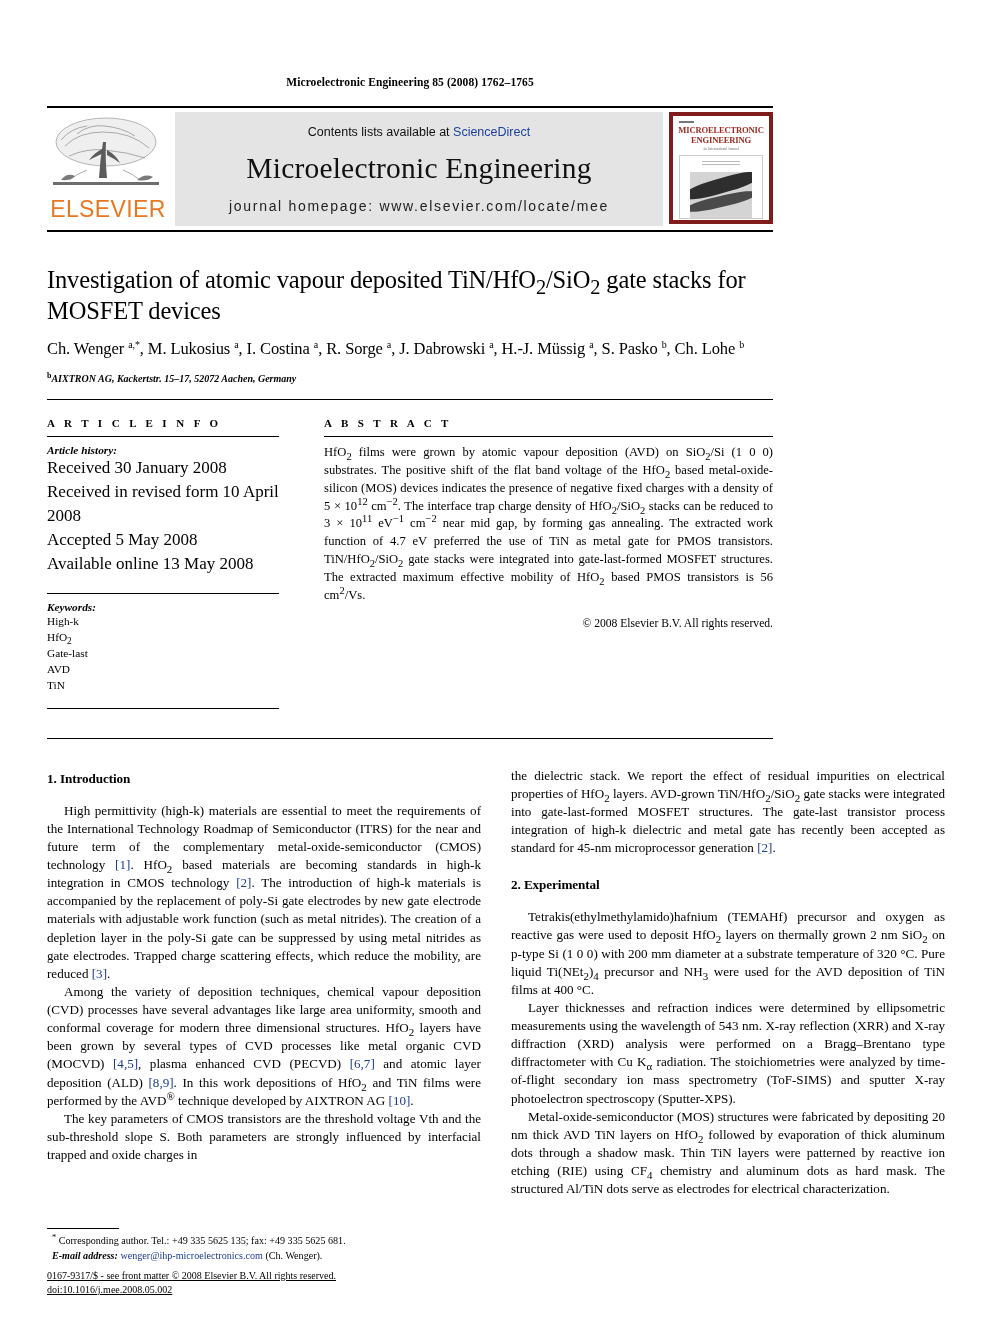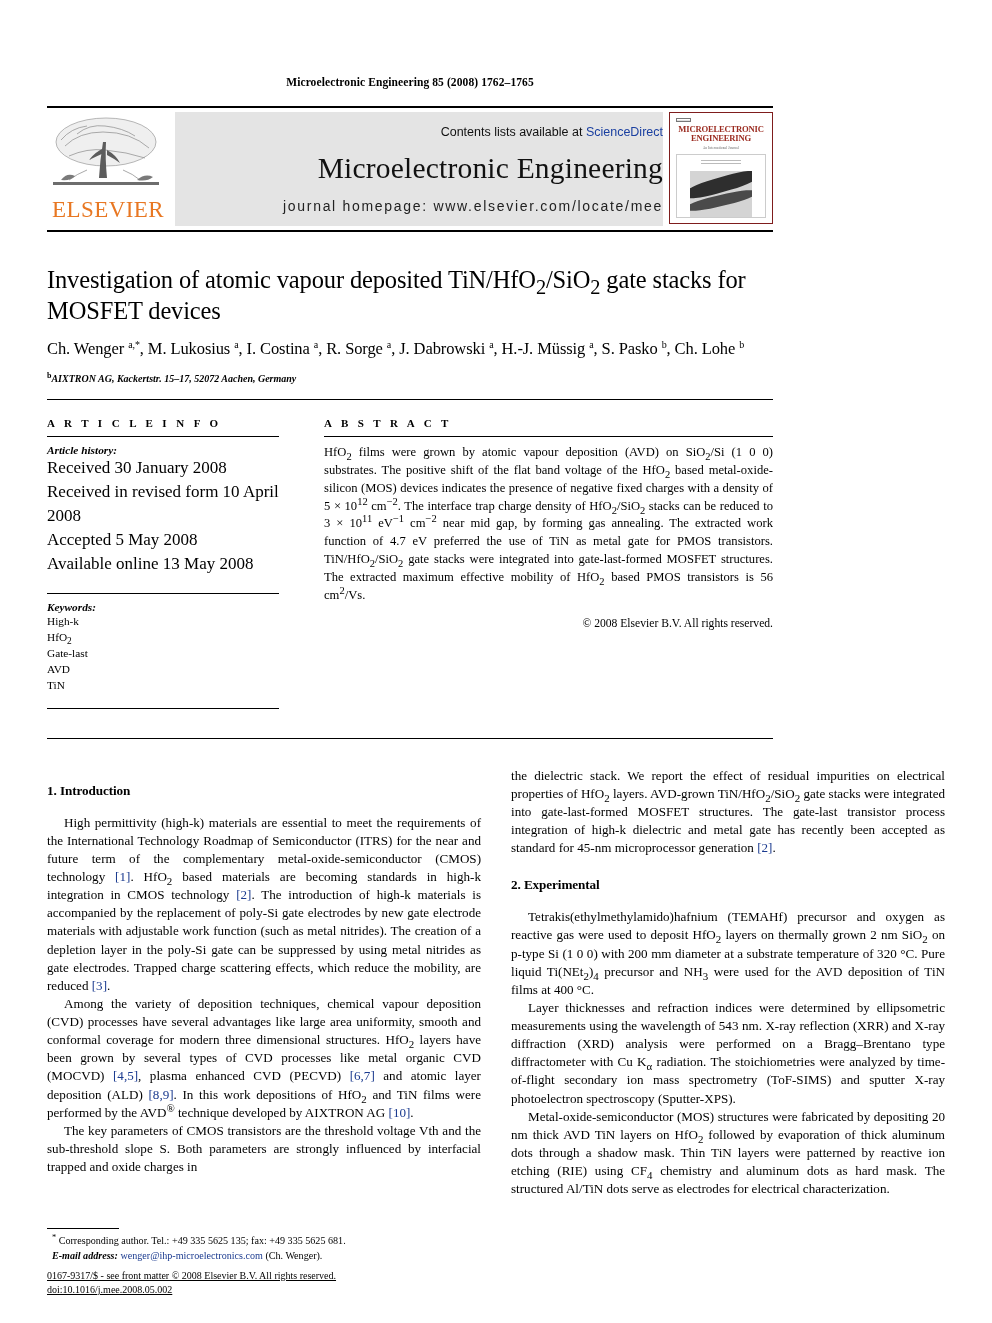--- a/index.html
+++ b/index.html
@@ -47,36 +47,36 @@
     position: relative;
     padding-top: 4px;
     box-sizing: border-box;
   }
   .tree-box {
     width: 118px;
     height: 88px;
     position: relative;
   }
   .elsevier-word {
-    font-family: Liberation Serif, serif;
+    font-family: Liberation Sans, sans-serif;
     color: #E87722;
     font-size: 23px;
     letter-spacing: 0.4px;
     text-align: center;
     line-height: 1;
     margin-top: -2px;
   }
   .masthead-center {
     flex: 1 1 auto;
     background: #e4e4e4;
     margin: 4px 6px 4px 6px;
     display: flex;
     flex-direction: column;
     justify-content: space-between;
-    align-items: flex-end;
+    align-items: center;
     padding: 13px 0 12px 0;
     box-sizing: border-box;
   }
   .contents-line {
     font-family: "Liberation Sans", sans-serif;
     font-size: 12.5px;
     color: #111;
   }
   .contents-line .sd {
     color: #1a3fa0;
@@ -89,21 +89,21 @@
   }
   .homepage-line {
     font-family: "Liberation Sans", sans-serif;
     font-size: 14px;
     color: #222;
     letter-spacing: 1.7px;
   }
   .cover-thumb {
     width: 104px;
     flex: 0 0 104px;
-    border: 1px solid #7f1d1d;
+    border: 4px solid #7f1d1d;
     margin: 4px 0 6px 0;
     background: #fff;
     box-sizing: border-box;
     padding: 5px 6px;
     display: flex;
     flex-direction: column;
     align-items: center;
   }
   .cover-elsbox {
     width: 13px; height: 15px;
@@ -251,21 +251,21 @@
   }
   .body-cols {
     display: flex;
     margin-top: 28px;
   }
   .bcol { width: 434px; flex: 0 0 434px; }
   .bgap { width: 30px; flex: 0 0 30px; }
   .bhead {
     font-size: 13.2px;
     font-weight: bold;
-    margin: 16px 0 15px 0;
+    margin: 4px 0 15px 0;
     letter-spacing: -0.1px;
   }
   .bhead.spaced { margin-top: 20px; }
   p.body {
     font-size: 13.1px;
     line-height: 1.385;
     text-align: justify;
     margin: 0;
     text-indent: 17px;
     hyphens: none;

